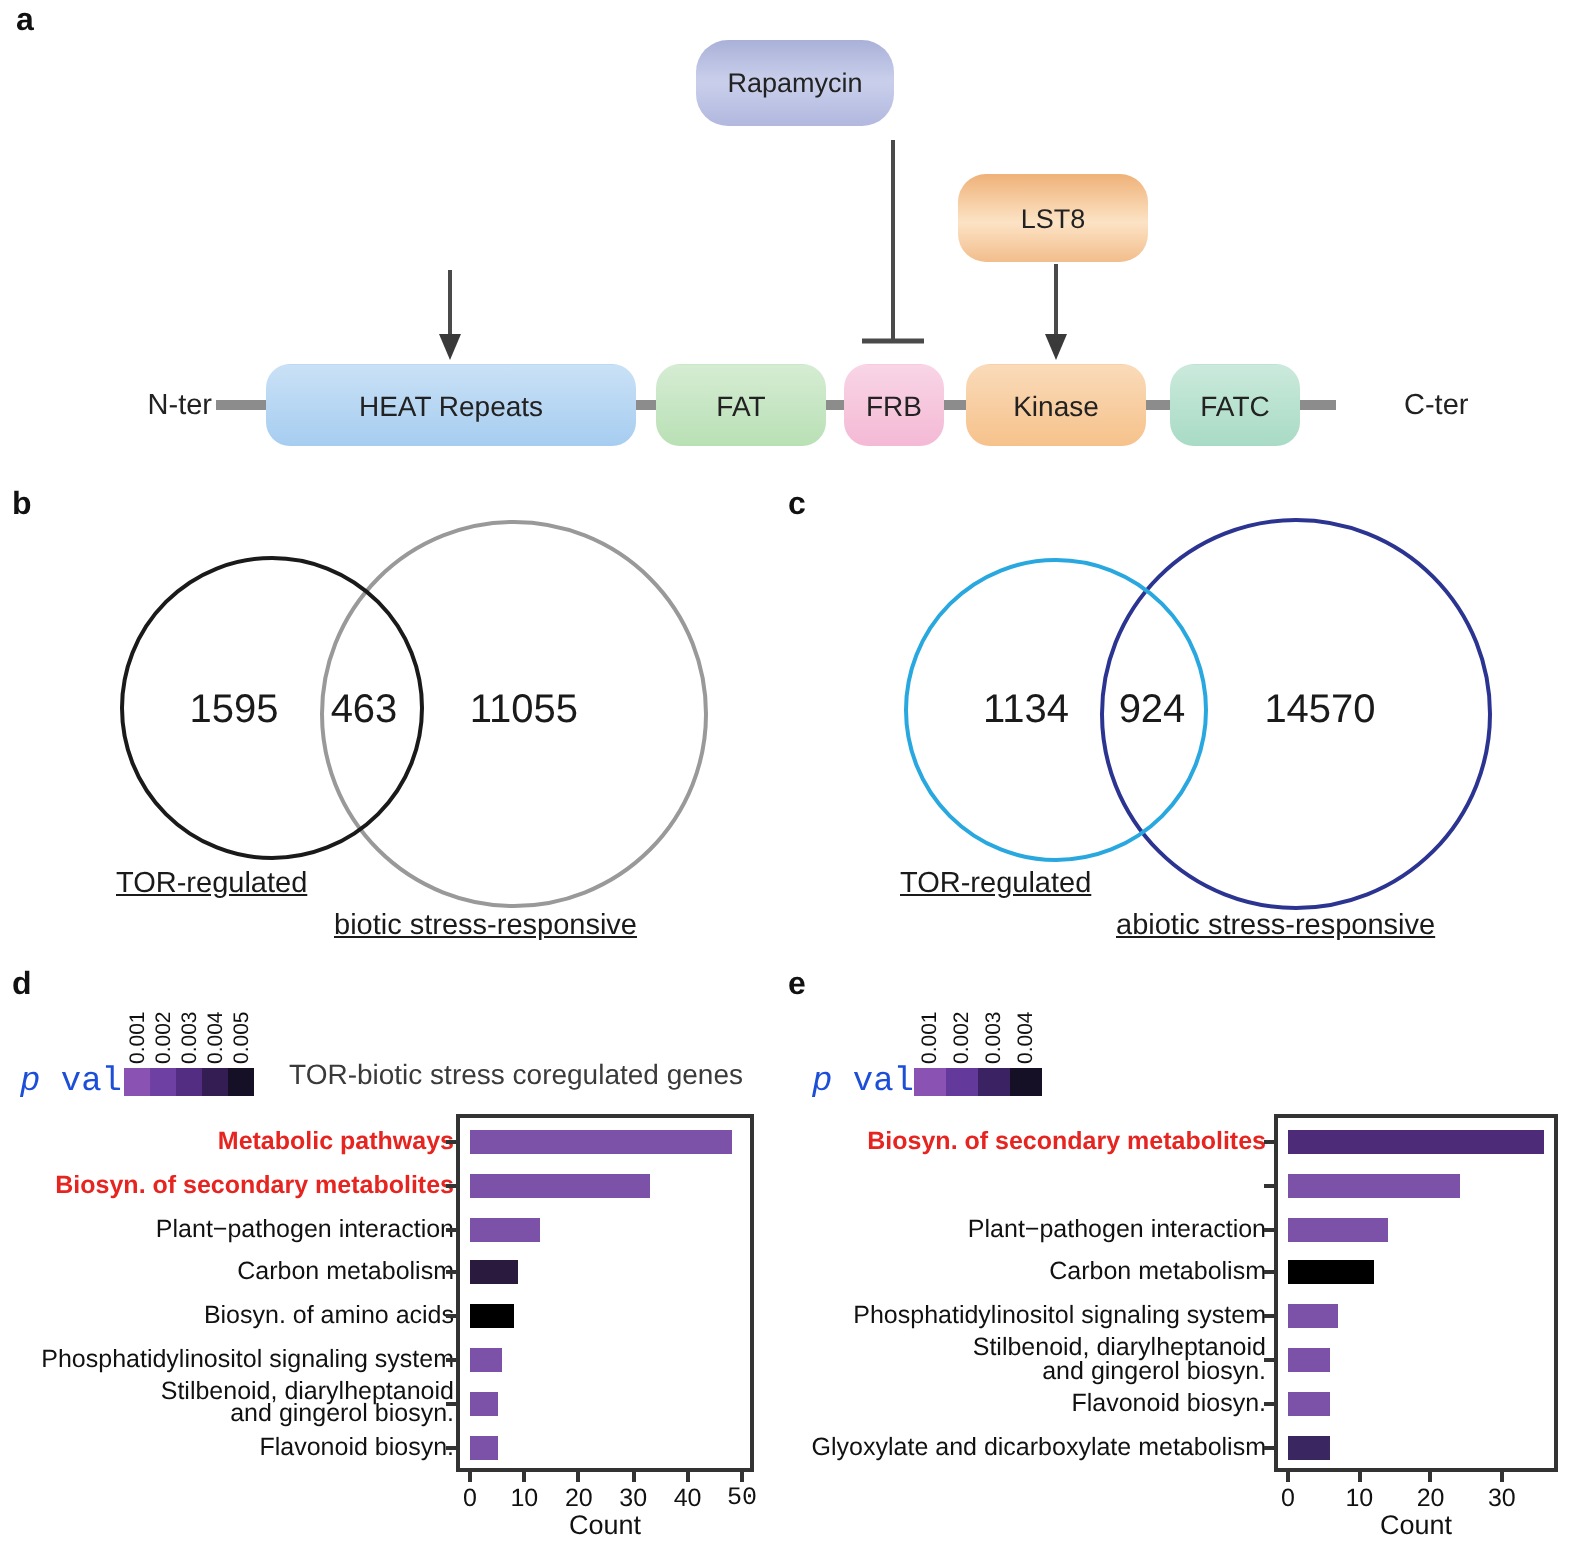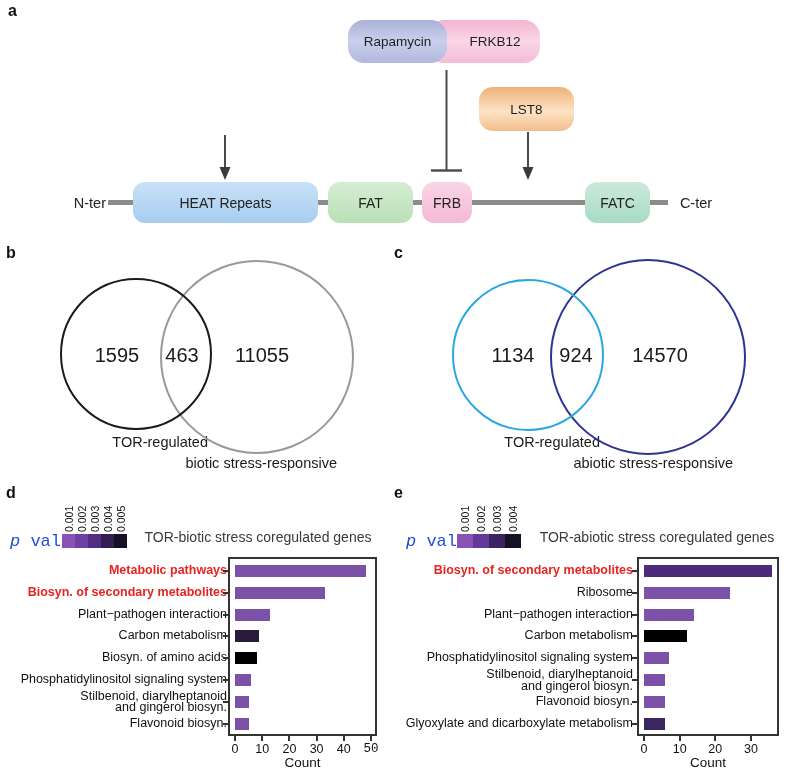--- a/index.html
+++ b/index.html
@@ -7,21 +7,21 @@
         font-family:"Liberation Sans",sans-serif;color:#1a1a1a;}
   .abs{position:absolute;}
   .panel-letter{position:absolute;font-weight:bold;font-size:16px;color:#111;}
   .pill{position:absolute;display:flex;align-items:center;justify-content:center;
         font-size:13.5px;color:#222;}
   .domain-box{position:absolute;display:flex;align-items:center;justify-content:center;
         border-radius:12px;font-size:14px;color:#222;top:182px;height:41px;}
   .term-label{position:absolute;font-size:14.5px;color:#222;top:195px;}
   .venn-circle{position:absolute;border-radius:50%;background:transparent;}
   .venn-num{position:absolute;font-size:20px;text-align:center;color:#1a1a1a;}
-  .venn-label{position:absolute;font-size:14.5px;text-align:right;color:#1a1a1a;}
+  .venn-label{position:absolute;font-size:14.5px;text-align:left;color:#1a1a1a;text-decoration:underline;}
   .chart-title{position:absolute;font-size:14px;color:#3a3a3a;text-align:center;}
   .pval-label{position:absolute;font-size:17px;color:#1d4ed8;font-family:Liberation Mono, monospace;}
   .legend-swatch{position:absolute;}
   .vtick{position:absolute;writing-mode:vertical-rl;transform:rotate(180deg);
         font-size:10.5px;color:#111;display:flex;align-items:center;}
   .plot-box{position:absolute;border:2px solid #333;background:#fff;box-sizing:border-box;}
   .bar{position:absolute;height:12px;}
   .bar-cat{position:absolute;font-size:12.5px;line-height:11.5px;text-align:right;
         white-space:pre-line;color:#111;transform:translateY(-50%);}
   .bar-cat.red{color:#e62420;font-weight:bold;}
@@ -41,38 +41,34 @@
 
     <line x1="446.5" y1="70" x2="446.5" y2="170" stroke="#4a4a4a" stroke-width="2"></line>
     <line x1="431" y1="170.5" x2="462" y2="170.5" stroke="#4a4a4a" stroke-width="2.4"></line>
 
     <line x1="528" y1="132" x2="528" y2="169" stroke="#4a4a4a" stroke-width="2"></line>
     <polygon points="522.5,167 533.5,167 528,180" fill="#3a3a3a"></polygon>
   </svg>
 
   <span class="panel-letter" style="left:8px;top:2px">a</span>
 
-  <div class="pill" style="left:428px;top:20px;width:112px;height:43px;border-radius:16px;z-index:1;
-              background:linear-gradient(180deg,#f2b4d1,#fad6e6 48%,#f3bcd6);">
-    <span style="margin-left:22px">FRKB12</span>
-  </div>
   <div class="pill" style="left:348px;top:20px;width:99px;height:43px;border-radius:16px;z-index:2;
               background:linear-gradient(180deg,#aab1d8,#c9cfeb 48%,#b2b8de);">
     <span>Rapamycin</span>
   </div>
 
 
   <div class="pill" style="left:479px;top:87px;width:95px;height:44px;border-radius:14px;
               background:linear-gradient(180deg,#efb178,#fce3c5 55%,#f2bd8c);">
     <span>LST8</span>
   </div>
 
   <div class="abs" style="left:108px;top:200px;width:560px;height:5px;background:#8c8c8c;"></div>
   <div class="term-label" style="left:66px;width:40px;text-align:right">N-ter</div>
-  <div class="term-label" style="left:674px;width:44px;text-align:center">C-ter</div>
+  <div class="term-label" style="left:702px;width:44px;text-align:left">C-ter</div>
 
   <span class="panel-letter" style="left:6px;top:244px">b</span>
   <div class="venn-circle" style="left:60px;top:278px;width:148px;height:148px;border:2.5px solid #1a1a1a;z-index:2;"></div>
   <div class="venn-circle" style="left:160px;top:260px;width:190px;height:190px;border:2px solid #999999;z-index:1;"></div>
   <div class="venn-num" style="left:87px;top:344px;width:60px">1595</div>
   <div class="venn-num" style="left:162px;top:344px;width:40px">463</div>
   <div class="venn-num" style="left:232px;top:344px;width:60px">11055</div>
   <div class="venn-label" style="left:58px;top:434px;width:150px">TOR-regulated</div>
   <div class="venn-label" style="left:167px;top:455px;width:170px">biotic stress-responsive</div>
 
@@ -84,20 +80,21 @@
   <div class="venn-num" style="left:630px;top:344px;width:60px">14570</div>
   <div class="venn-label" style="left:450px;top:434px;width:150px">TOR-regulated</div>
   <div class="venn-label" style="left:558px;top:455px;width:175px">abiotic stress-responsive</div>
 
   <span class="panel-letter" style="left:6px;top:484px">d</span>
   <span class="panel-letter" style="left:394px;top:484px">e</span>
 
 <div class="domain-box" style="left: 133px; width: 185px; background: linear-gradient(rgb(166, 205, 240), rgba(255, 255, 255, 0.4) 1%, rgb(166, 205, 240)) rgb(166, 205, 240); z-index: 1;">HEAT Repeats</div>
     <div class="domain-box" style="left: 328px; width: 85px; background: linear-gradient(rgb(185, 224, 181), rgba(255, 255, 255, 0.4) 1%, rgb(185, 224, 181)) rgb(185, 224, 181); z-index: 1;">FAT</div>
     <div class="domain-box" style="left: 422px; width: 50px; background: linear-gradient(rgb(244, 185, 213), rgba(255, 255, 255, 0.4) 1%, rgb(244, 185, 213)) rgb(244, 185, 213); z-index: 1;">FRB</div>
+    <div class="domain-box" style="left: 483px; width: 90px; background: linear-gradient(rgb(246, 194, 139), rgba(255, 255, 255, 0.4) 1%, rgb(246, 194, 139)) rgb(246, 194, 139); z-index: 1;">Kinase</div>
     <div class="domain-box" style="left: 585px; width: 65px; background: linear-gradient(rgb(168, 219, 197), rgba(255, 255, 255, 0.4) 1%, rgb(168, 219, 197)) rgb(168, 219, 197); z-index: 1;">FATC</div>
     <div class="pval-label" style="left: 10px; top: 532px;"><i>p</i> value</div>
     <div class="legend-swatch" style="left: 62px; top: 534px; width: 13px; height: 14px; background: rgb(138, 82, 179);"></div>
     <div class="vtick" style="left: 61.5px; top: 486px; width: 14px; height: 46px;">0.001</div>
     <div class="legend-swatch" style="left: 75px; top: 534px; width: 13px; height: 14px; background: rgb(111, 64, 164);"></div>
     <div class="vtick" style="left: 74.5px; top: 486px; width: 14px; height: 46px;">0.002</div>
     <div class="legend-swatch" style="left: 88px; top: 534px; width: 13px; height: 14px; background: rgb(82, 45, 130);"></div>
     <div class="vtick" style="left: 87.5px; top: 486px; width: 14px; height: 46px;">0.003</div>
     <div class="legend-swatch" style="left: 101px; top: 534px; width: 13px; height: 14px; background: rgb(51, 29, 82);"></div>
     <div class="vtick" style="left: 100.5px; top: 486px; width: 14px; height: 46px;">0.004</div>
@@ -145,27 +142,25 @@
     <div class="axis-title" style="left: 228px; top: 755px; width: 149px;">Count</div>
     <div class="pval-label" style="left: 406px; top: 532px;"><i>p</i> value</div>
     <div class="legend-swatch" style="left: 457px; top: 534px; width: 16px; height: 14px; background: rgb(138, 82, 179);"></div>
     <div class="vtick" style="left: 458px; top: 486px; width: 14px; height: 46px;">0.001</div>
     <div class="legend-swatch" style="left: 473px; top: 534px; width: 16px; height: 14px; background: rgb(99, 57, 155);"></div>
     <div class="vtick" style="left: 474px; top: 486px; width: 14px; height: 46px;">0.002</div>
     <div class="legend-swatch" style="left: 489px; top: 534px; width: 16px; height: 14px; background: rgb(58, 34, 99);"></div>
     <div class="vtick" style="left: 490px; top: 486px; width: 14px; height: 46px;">0.003</div>
     <div class="legend-swatch" style="left: 505px; top: 534px; width: 16px; height: 14px; background: rgb(22, 16, 38);"></div>
     <div class="vtick" style="left: 506px; top: 486px; width: 14px; height: 46px;">0.004</div>
-    <div class="chart-title" style="left: 528px; top: 529px; width: 258px;">TOR-abiotic stress coregulated genes</div>
     <div class="plot-box" style="left: 637px; top: 557px; width: 142px; height: 179px;"></div>
     <div class="bar" style="left: 644px; top: 565px; width: 128.34px; background: rgb(78, 43, 120); z-index: 2;"></div>
     <div class="bar-cat red" style="right: 153px; top: 571px; width: 240px;">Biosyn. of secondary metabolites</div>
     <div class="tick-mark" style="left: 632px; top: 570px; width: 5px; height: 2px;"></div>
     <div class="bar" style="left: 644px; top: 586.8px; width: 85.56px; background: rgb(123, 82, 168); z-index: 2;"></div>
-    <div class="bar-cat" style="right: 153px; top: 592.8px; width: 240px;">Ribosome</div>
     <div class="tick-mark" style="left: 632px; top: 591.8px; width: 5px; height: 2px;"></div>
     <div class="bar" style="left: 644px; top: 608.6px; width: 49.91px; background: rgb(123, 82, 168); z-index: 2;"></div>
     <div class="bar-cat" style="right: 153px; top: 614.6px; width: 240px;">Plant−pathogen interaction</div>
     <div class="tick-mark" style="left: 632px; top: 613.6px; width: 5px; height: 2px;"></div>
     <div class="bar" style="left: 644px; top: 630.4px; width: 42.78px; background: rgb(0, 0, 0); z-index: 2;"></div>
     <div class="bar-cat" style="right: 153px; top: 636.4px; width: 240px;">Carbon metabolism</div>
     <div class="tick-mark" style="left: 632px; top: 635.4px; width: 5px; height: 2px;"></div>
     <div class="bar" style="left: 644px; top: 652.2px; width: 24.955px; background: rgb(123, 82, 168); z-index: 2;"></div>
     <div class="bar-cat" style="right: 153px; top: 658.2px; width: 240px;">Phosphatidylinositol signaling system</div>
     <div class="tick-mark" style="left: 632px; top: 657.2px; width: 5px; height: 2px;"></div>

